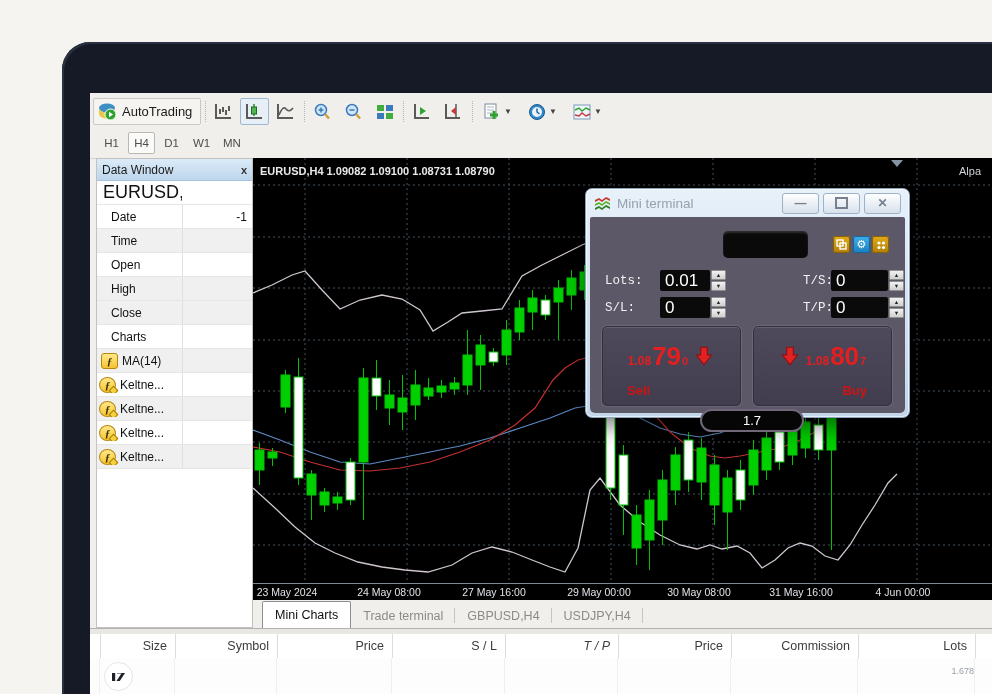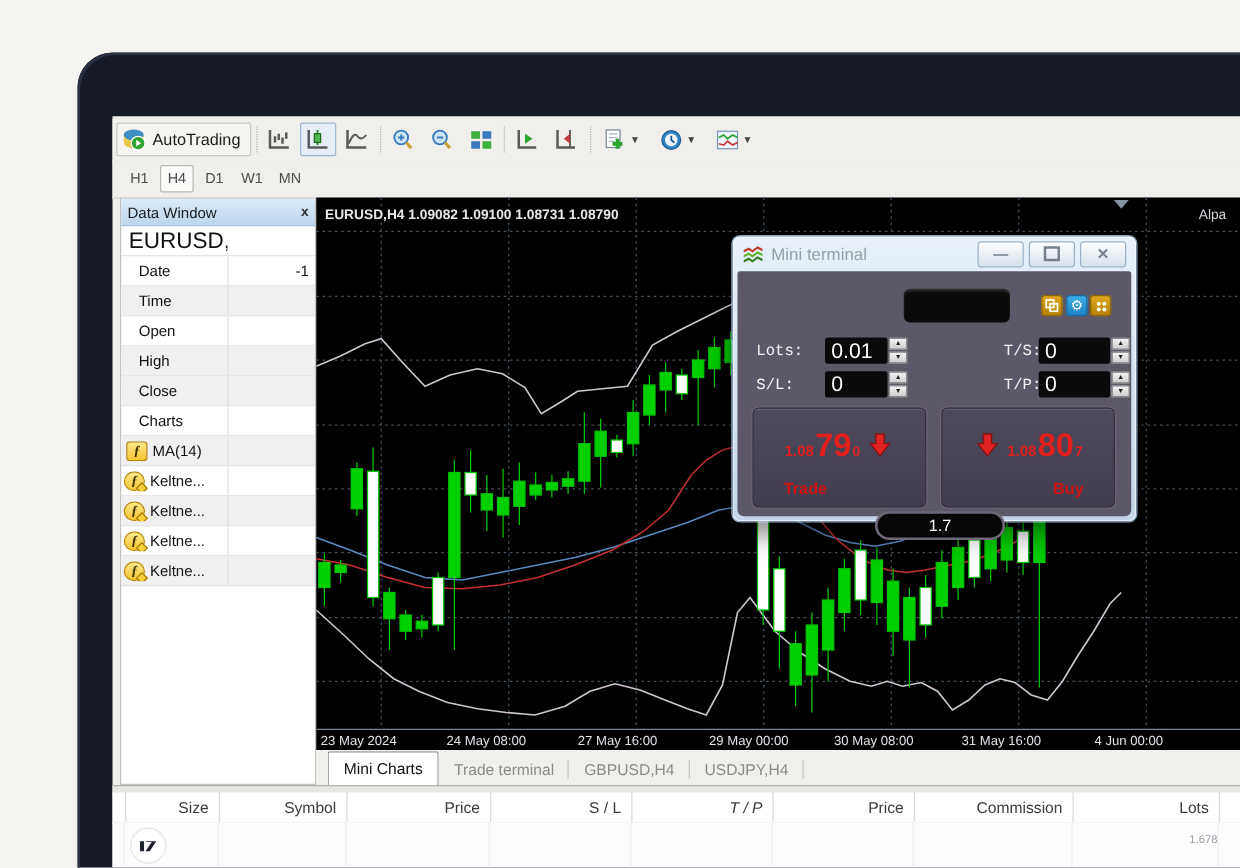--- a/index.html
+++ b/index.html
@@ -520,21 +520,21 @@
 
       <div class="panel" style="left:12px">
         <div class="price">
           <span class="sm">1.08</span>
             <span class="bg">79</span>
             <span class="sub">0</span>
           <svg width="22" height="22" viewBox="0 0 20 20" style="margin-left:4px;align-self:center">
               <path d="M7,2 L13,2 L13,9 L17,9 L10,18 L3,9 L7,9 Z" fill="#e02222" stroke="#8a1212" stroke-width="1"></path>
             </svg>
         </div>
-        <span class="bslab" style="left:24px">Trade</span>
+        <span class="bslab" style="left:24px">Sell</span>
       </div>
       <div class="panel" style="left:163px">
         <div class="price">
           <svg width="22" height="22" viewBox="0 0 20 20" style="margin-right:4px;align-self:center">
               <path d="M7,2 L13,2 L13,9 L17,9 L10,18 L3,9 L7,9 Z" fill="#e02222" stroke="#8a1212" stroke-width="1"></path>
             </svg>
           <span class="sm">1.08</span>
             <span class="bg">80</span>
             <span class="sub">7</span>
         </div>

